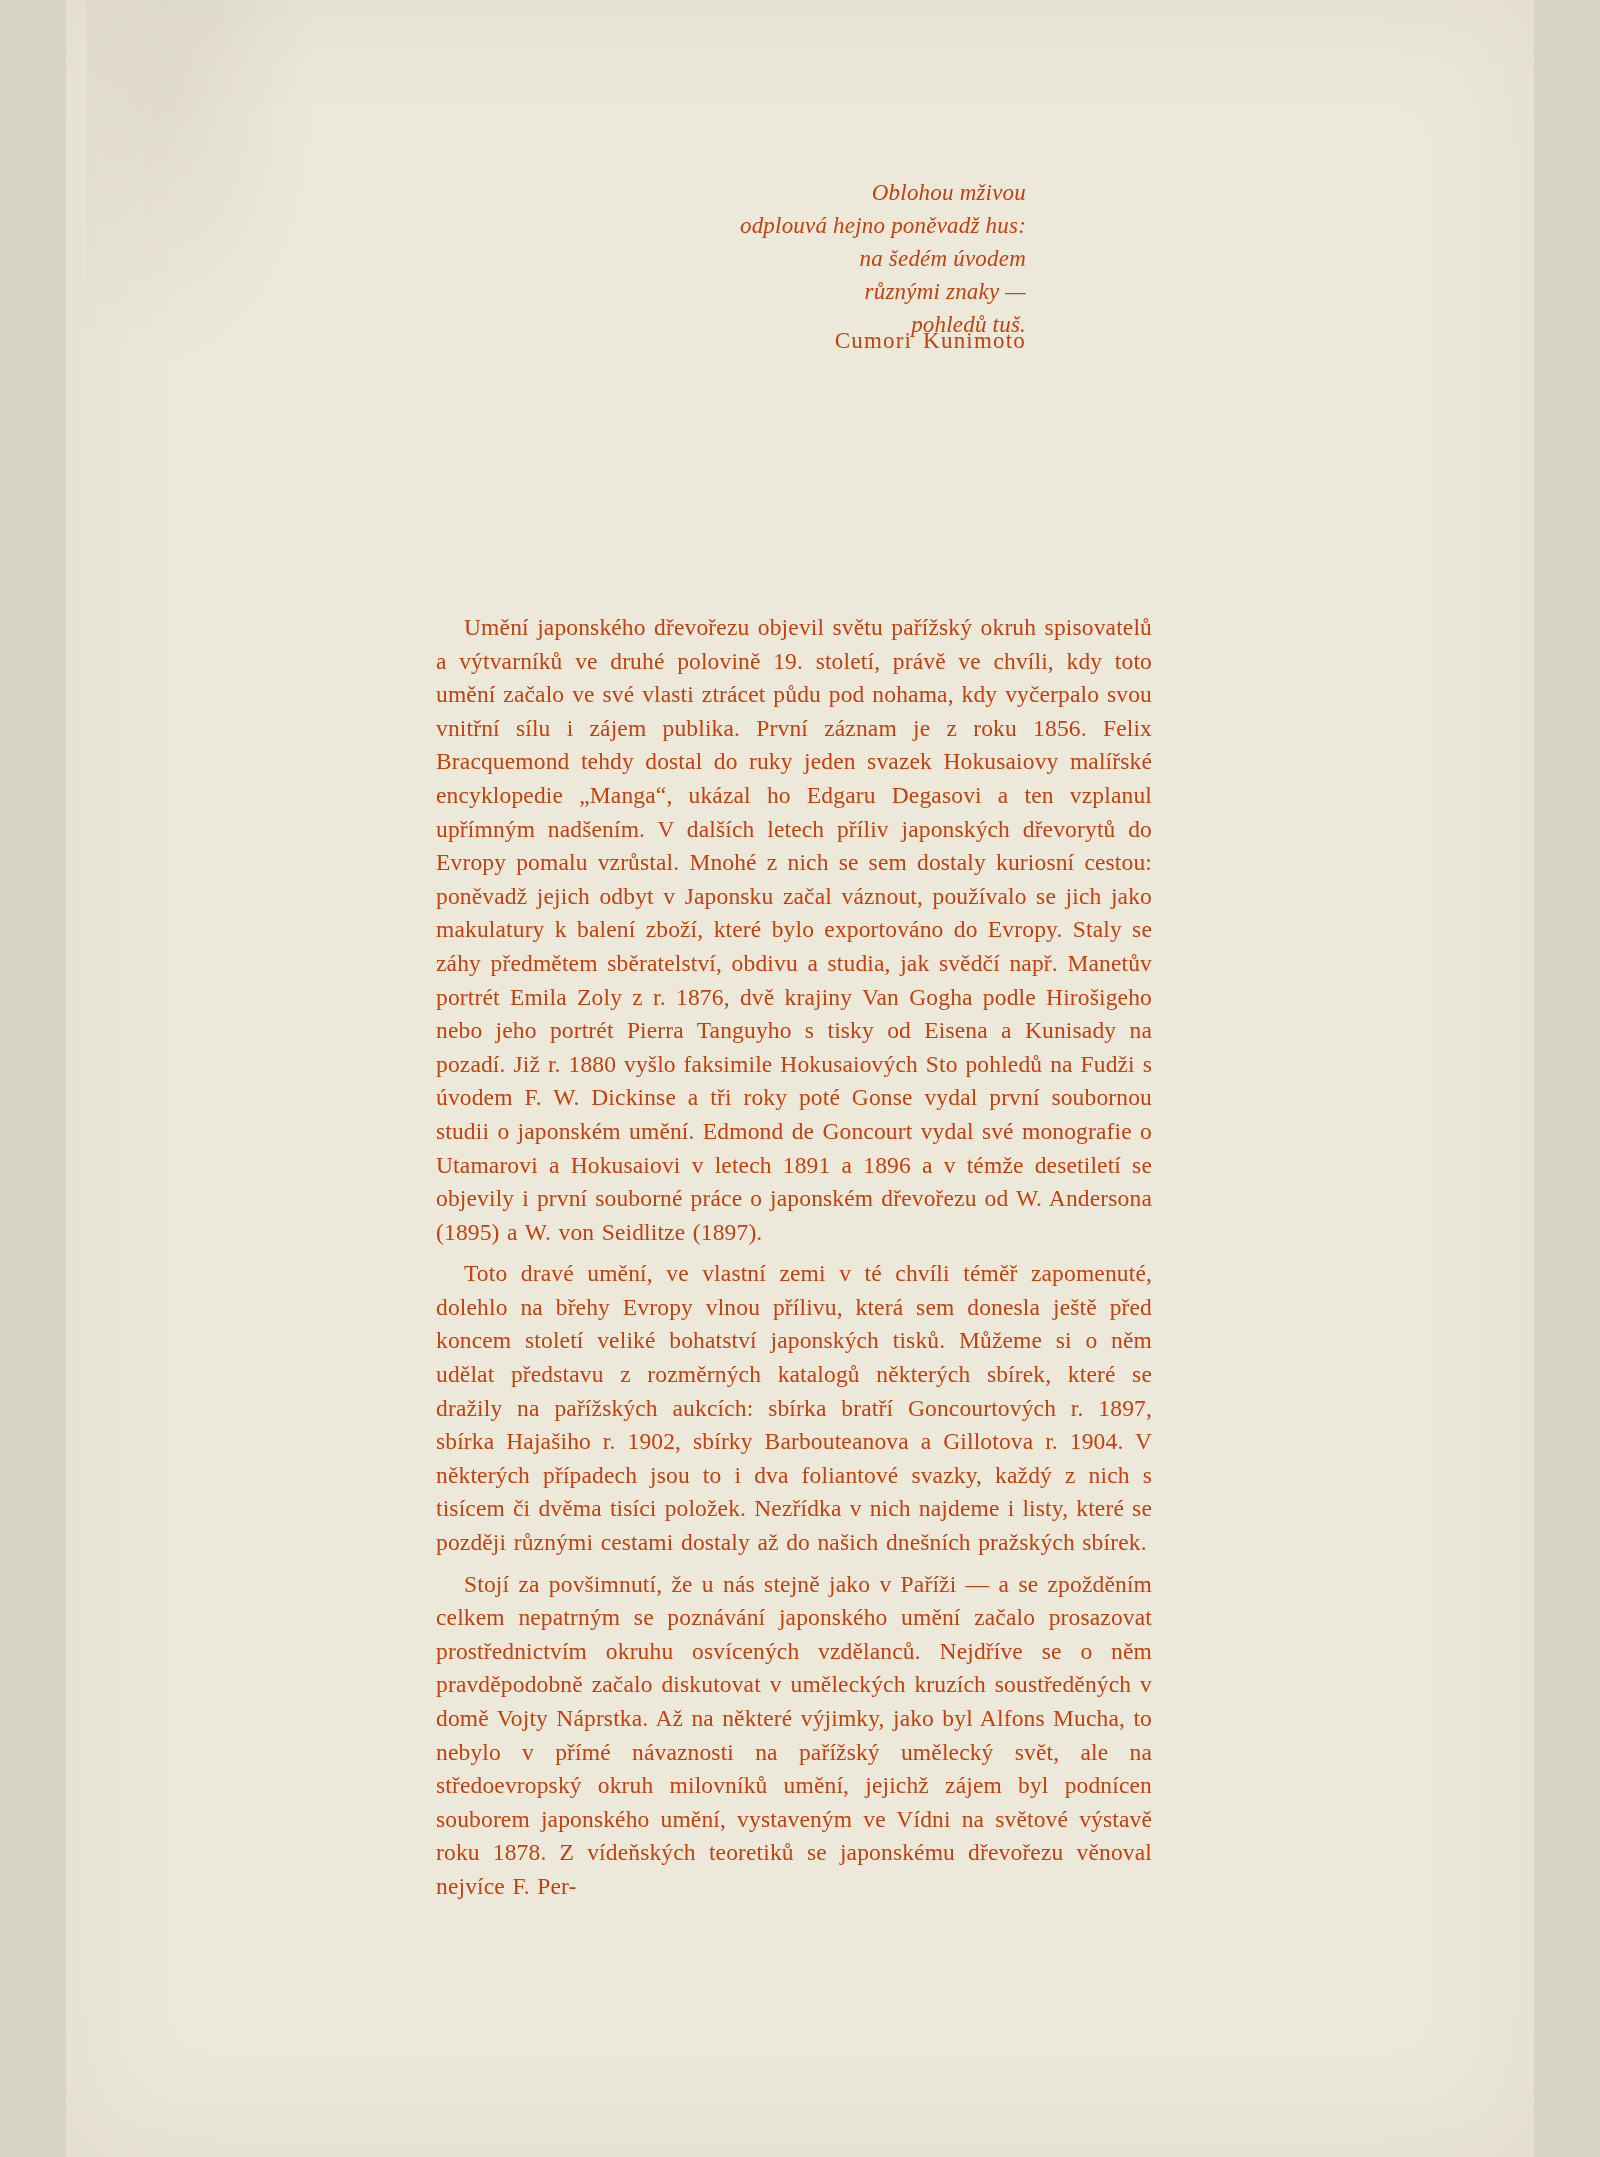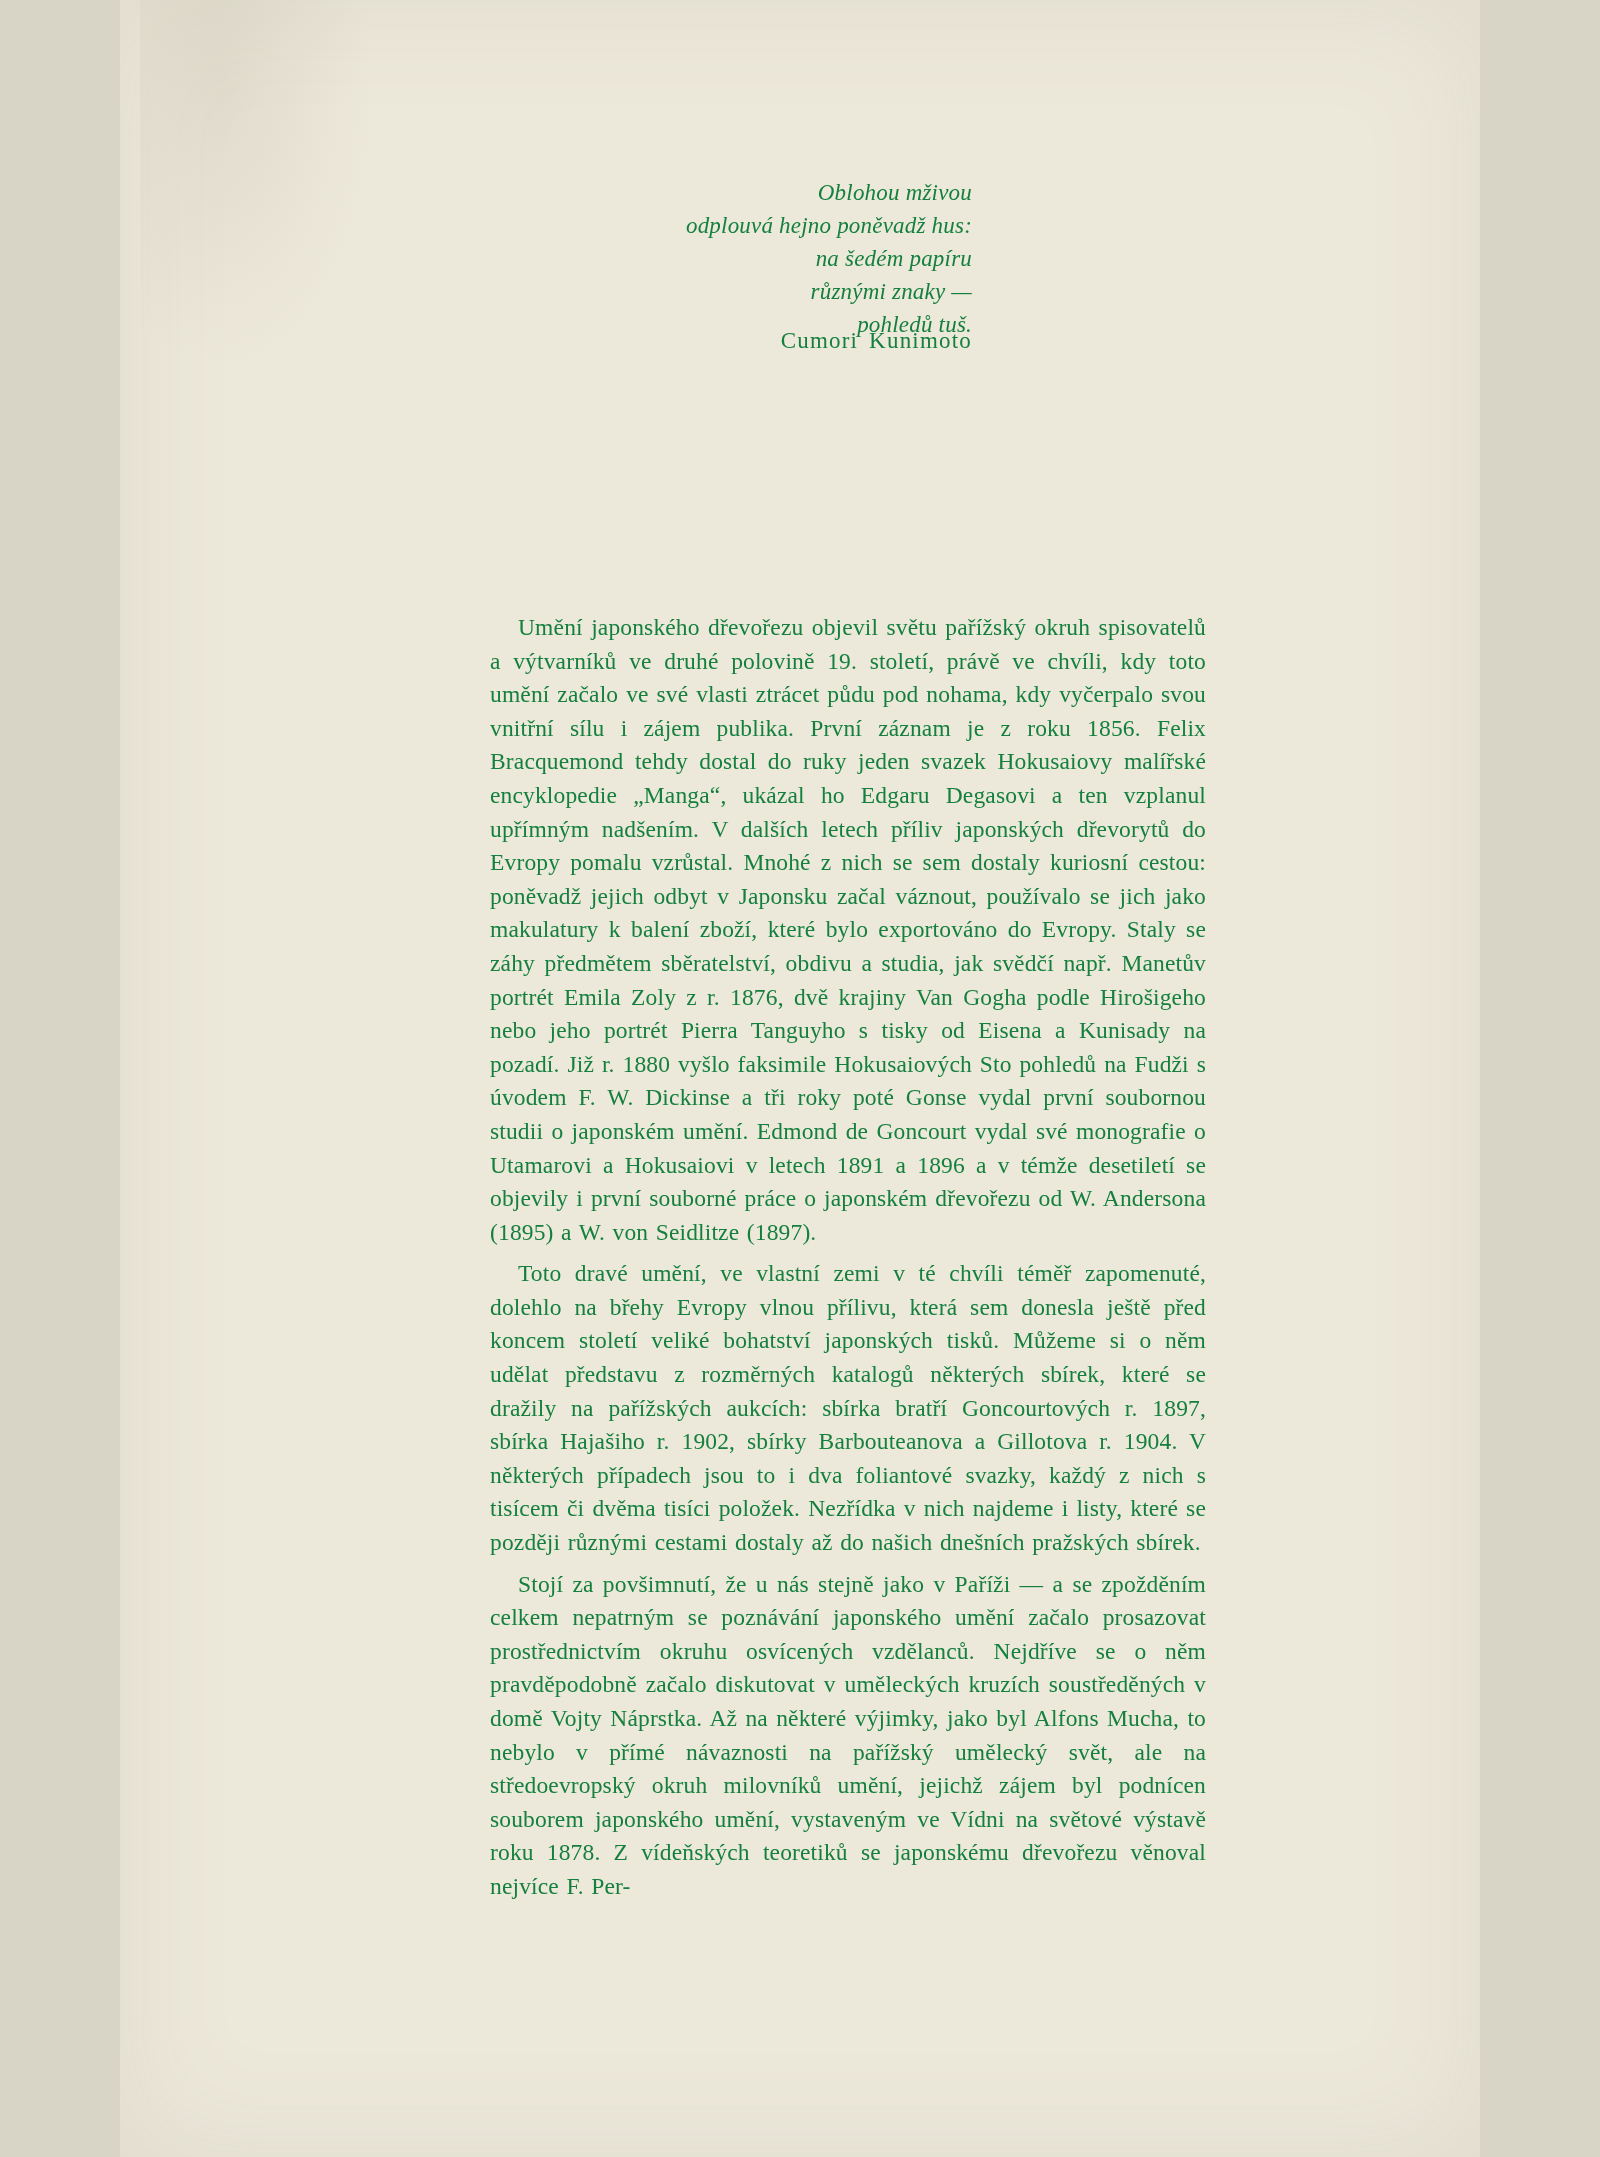--- a/index.html
+++ b/index.html
@@ -2,27 +2,27 @@
 <html><head>
 <meta charset="utf-8">
 <style>
   html, body {
     margin: 0;
     padding: 0;
     background: #d8d4c6;
   }
   .page {
     position: relative;
-    width: 1360px;
+    width: 1468px;
     height: 2157px;
     margin: 0 auto;
     background: #ece8da;
     box-shadow: inset 0 0 120px rgba(120,110,85,0.10);
     font-family: "Liberation Serif", "DejaVu Serif", serif;
-    color: #15803d;
+    color: #c2410c;
     overflow: hidden;
   }
   
   .blemish {
     position: absolute;
     left: 20px;
     top: 0;
     width: 260px;
     height: 420px;
     background: radial-gradient(ellipse at 30% 20%, rgba(120,110,90,0.10), rgba(120,110,90,0.0) 60%);
@@ -69,21 +69,21 @@
 </head>
 <body>
 
 <div class="page">
 
   <div class="blemish"></div>
 
   <div class="epigraph">
     <div>Oblohou mživou</div>
     <div>odplouvá hejno poněvadž hus:</div>
-    <div>na šedém papíru</div>
+    <div>na šedém úvodem</div>
     <div>různými znaky —</div>
     <div>pohledů tuš.</div>
   </div>
 
   <div class="epigraph-author">Cumori Kunimoto</div>
 
   <div class="body-text">
     <p>Umění japonského dřevořezu objevil světu pařížský okruh spisovatelů a výtvarníků ve druhé polovině 19. století, právě ve chvíli, kdy toto umění začalo ve své vlasti ztrácet půdu pod nohama, kdy vyčerpalo svou vnitřní sílu i zájem publika. První záznam je z roku 1856. Felix Bracquemond tehdy dostal do ruky jeden svazek Hokusaiovy malířské encyklopedie „Manga“, ukázal ho Edgaru Degasovi a ten vzplanul upřímným nadšením. V dalších letech příliv japonských dřevorytů do Evropy pomalu vzrůstal. Mnohé z nich se sem dostaly kuriosní cestou: poněvadž jejich odbyt v Japonsku začal váznout, používalo se jich jako makulatury k balení zboží, které bylo exportováno do Evropy. Staly se záhy předmětem sběratelství, obdivu a studia, jak svědčí např. Manetův portrét Emila Zoly z r. 1876, dvě krajiny Van Gogha podle Hirošigeho nebo jeho portrét Pierra Tanguyho s tisky od Eisena a Kunisady na pozadí. Již r. 1880 vyšlo faksimile Hokusaiových Sto pohledů na Fudži s úvodem F. W. Dickinse a tři roky poté Gonse vydal první soubornou studii o japonském umění. Edmond de Goncourt vydal své monografie o Utamarovi a Hokusaiovi v letech 1891 a 1896 a v témže desetiletí se objevily i první souborné práce o japonském dřevořezu od W. Andersona (1895) a W. von Seidlitze (1897).</p>
     <p>Toto dravé umění, ve vlastní zemi v té chvíli téměř zapomenuté, dolehlo na břehy Evropy vlnou přílivu, která sem donesla ještě před koncem století veliké bohatství japonských tisků. Můžeme si o něm udělat představu z rozměrných katalogů některých sbírek, které se dražily na pařížských aukcích: sbírka bratří Goncourtových r. 1897, sbírka Hajašiho r. 1902, sbírky Barbouteanova a Gillotova r. 1904. V některých případech jsou to i dva foliantové svazky, každý z nich s tisícem či dvěma tisíci položek. Nezřídka v nich najdeme i listy, které se později různými cestami dostaly až do našich dnešních pražských sbírek.</p>
     <p>Stojí za povšimnutí, že u nás stejně jako v Paříži — a se zpožděním celkem nepatrným se poznávání japonského umění začalo prosazovat prostřednictvím okruhu osvícených vzdělanců. Nejdříve se o něm pravděpodobně začalo diskutovat v uměleckých kruzích soustředěných v domě Vojty Náprstka. Až na některé výjimky, jako byl Alfons Mucha, to nebylo v přímé návaznosti na pařížský umělecký svět, ale na středoevropský okruh milovníků umění, jejichž zájem byl podnícen souborem japonského umění, vystaveným ve Vídni na světové výstavě roku 1878. Z vídeňských teoretiků se japonskému dřevořezu věnoval nejvíce F. Per-</p>

